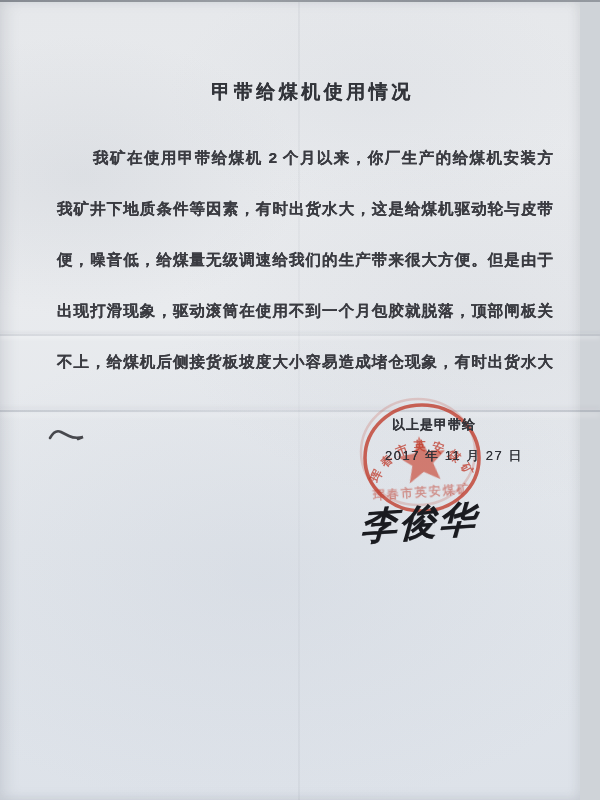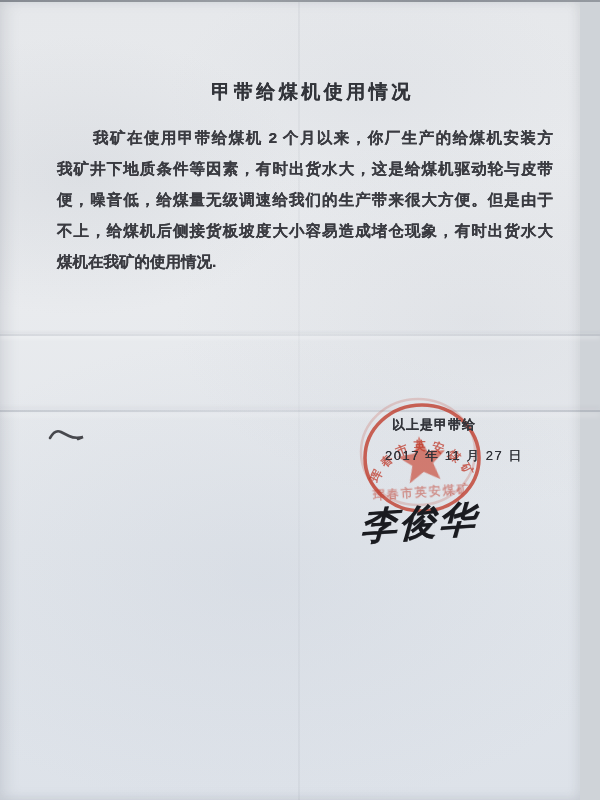--- a/index.html
+++ b/index.html
@@ -35,21 +35,21 @@
   .title{
     position:absolute;top:79px;left:0;width:100%;box-sizing:border-box;padding-left:45px;
     text-align:center;font-size:19px;font-weight:700;letter-spacing:3.5px;
     color:#32343a;text-shadow:0 0 .5px #32343a;
   }
   .body-text{
     position:absolute;left:57px;top:122px;width:496px;
     font-size:15.5px;font-weight:600;color:#3a3b41;
     text-shadow:0 0 .4px #3a3b41;
   }
-  .body-text .line{height:31px;line-height:31px;text-align:justify;text-align-last:justify;white-space:nowrap;}
+  .body-text .line{height:31px;line-height:31px;text-align:justify;text-align-last:justify;white-space:nowrap;margin-top:20px;}
   .body-text .line.first{padding-left:36px;width:460px;}
   .body-text .line.last{text-align-last:left;}
   .pen-mark{position:absolute;left:46px;top:422px;}
   .stamp{position:absolute;left:352px;top:392px;width:160px;height:160px;}
   .seal-svg{position:absolute;left:0;top:0;}
   .org-name{
     position:absolute;left:40px;top:24px;width:120px;
     font-size:13px;font-weight:700;letter-spacing:1px;color:#33353b;
     text-shadow:0 0 .4px #33353b;white-space:nowrap;
   }
@@ -75,22 +75,22 @@
   <div class="crease crease-1"></div>
   <div class="crease crease-2"></div>
   <div class="crease-v"></div>
 
   <div class="title">甲带给煤机使用情况</div>
 
   <div class="body-text">
     <div class="line first">我矿在使用甲带给煤机 2 个月以来，你厂生产的给煤机安装方</div>
     <div class="line">我矿井下地质条件等因素，有时出货水大，这是给煤机驱动轮与皮带</div>
     <div class="line">便，噪音低，给煤量无级调速给我们的生产带来很大方便。但是由于</div>
+    <div class="line">出现打滑现象，驱动滚筒在使用不到一个月包胶就脱落，顶部闸板关</div>
     <div class="line">不上，给煤机后侧接货板坡度大小容易造成堵仓现象，有时出货水大</div>
-    <div class="line last">煤机在我矿的使用情况.</div>
   </div>
 
   <svg class="pen-mark" width="42" height="26" viewBox="0 0 42 26">
     <path d="M4 16 q5 -9 11 -6 q4 2 8 4 q6 3 14 1 l-5 2" fill="none" stroke="#2b2c31" stroke-width="2.6" stroke-linecap="round" opacity="0.85"></path>
   </svg>
 
   <div class="stamp">
     <svg class="seal-svg" width="160" height="160" viewBox="0 0 160 160">
       <defs>
         <path id="arcTop" d="M 27 88 A 47 45 0 0 1 115 86" fill="none"></path>

